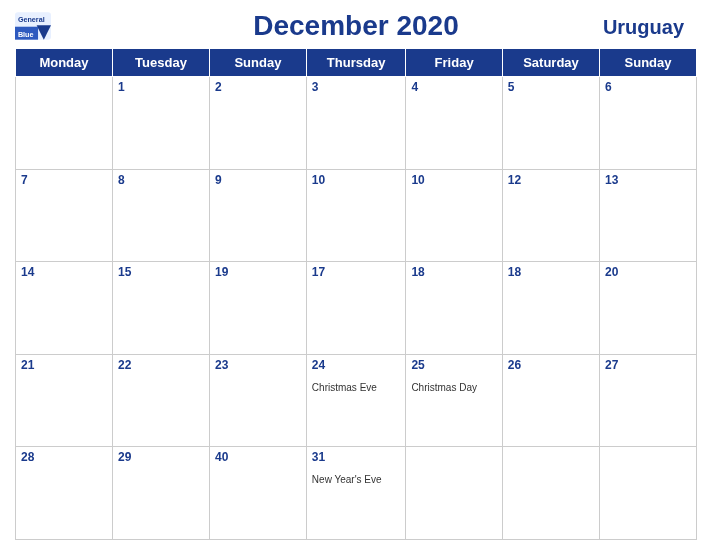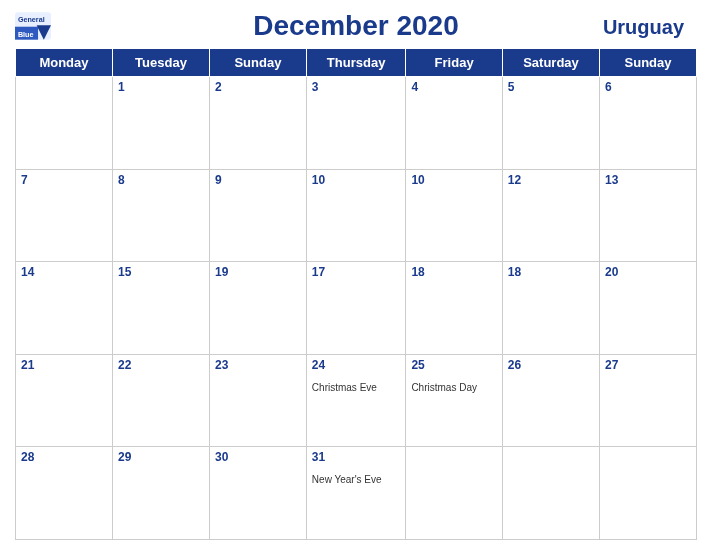--- a/index.html
+++ b/index.html
@@ -214,21 +214,21 @@
         </td>
       </tr>
       <tr>
         <td>
           <span class="day-number">28</span>
         </td>
         <td>
           <span class="day-number">29</span>
         </td>
         <td>
-          <span class="day-number">30</span>
+          <span class="day-number">40</span>
         </td>
         <td>
           <span class="day-number">31</span>
           <span class="event-name">New Year's Eve</span>
         </td>
         <td></td>
         <td></td>
         <td></td>
       </tr>
     </tbody>

